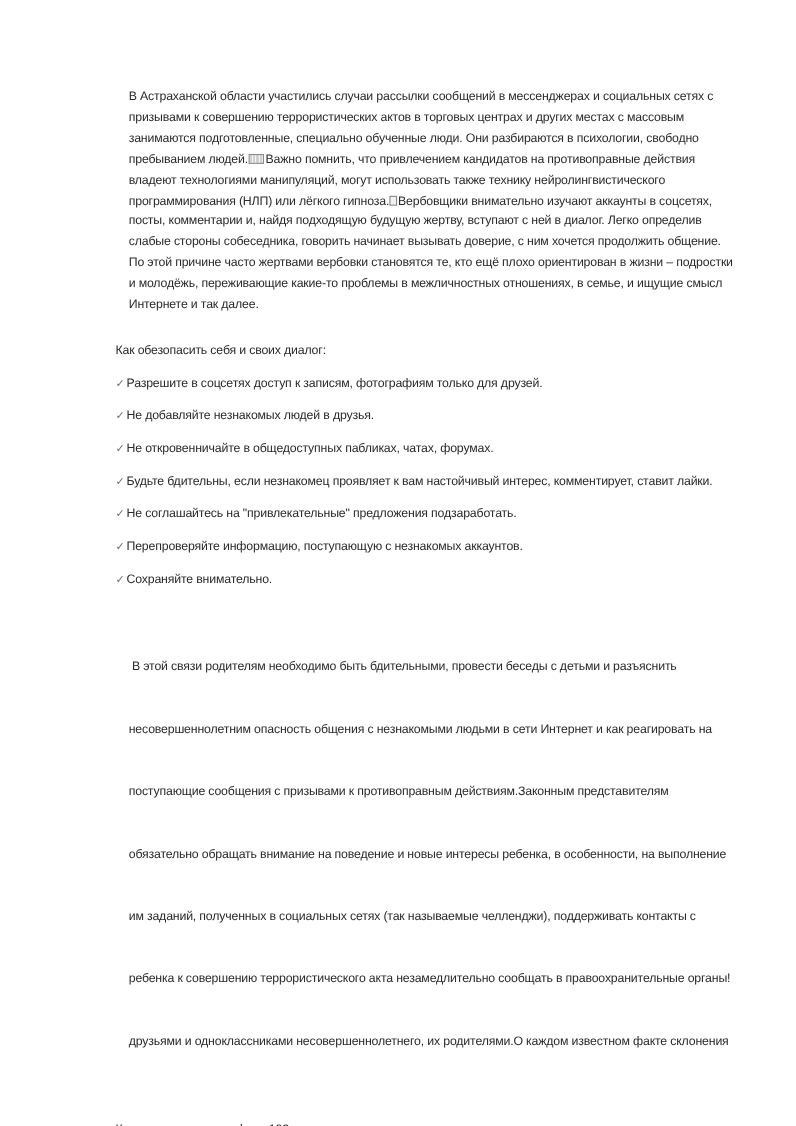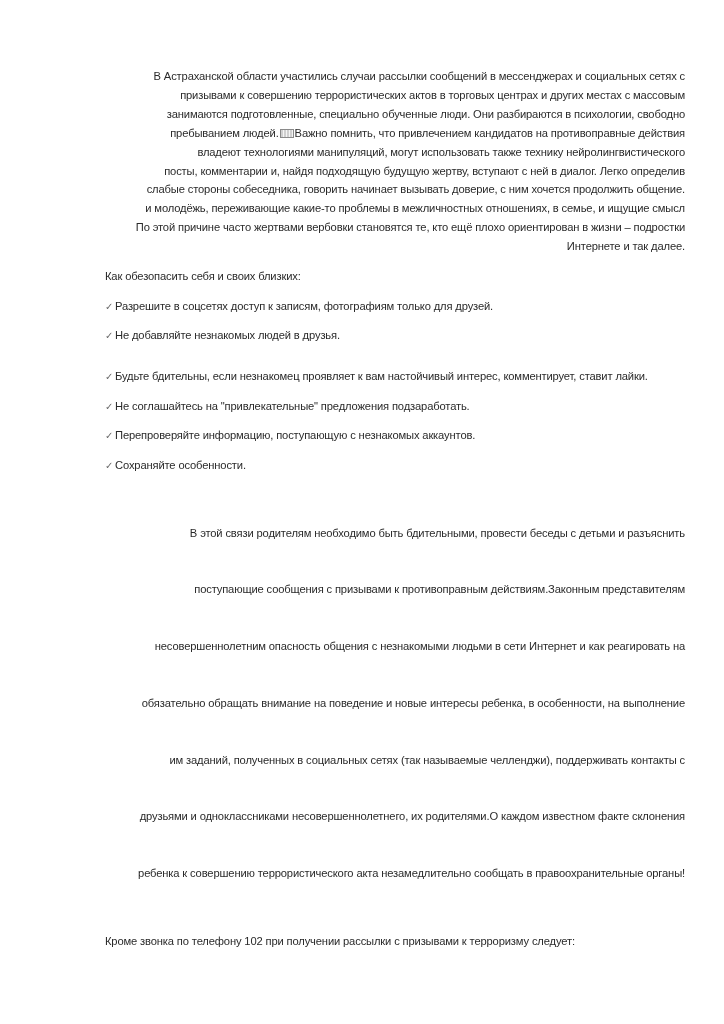--- a/index.html
+++ b/index.html
@@ -18,23 +18,22 @@
     .page {
       position: absolute;
       left: 105px;
       top: 67px;
       width: 580px;
       font-size: 11.2px;
       line-height: 18.9px;
       letter-spacing: -0.15px;
     }
     .para {
-      margin: 0;
+      margin: 12px;
       white-space: nowrap;
-      text-align: right;
     }
     .line { display: block; }
     .gap-lg { height: 11px; }
     .gap-md { height: 11px; }
     .list-item {
       margin: 0;
       height: 18.9px;
       white-space: nowrap;
     }
     .list-gap { height: 10.8px; }
@@ -70,56 +69,58 @@
 <body>
 
 <div class="page">
 
   <div class="para">
     <span class="line">В Астраханской области участились случаи рассылки сообщений в мессенджерах и социальных сетях с</span>
     <span class="line">призывами к совершению террористических актов в торговых центрах и других местах с массовым</span>
     <span class="line">занимаются подготовленные, специально обученные люди. Они разбираются в психологии, свободно</span>
     <span class="line"><span>пребыванием людей.</span><span class="glyph-kbd"></span><span>Важно помнить, что привлечением кандидатов на противоправные действия</span></span>
     <span class="line">владеют технологиями манипуляций, могут использовать также технику нейролингвистического</span>
+    <span class="line"><span>программирования (НЛП) или лёгкого гипноза.</span><span class="glyph-box"></span><span>Вербовщики внимательно изучают аккаунты в соцсетях,</span></span>
     <span class="line">посты, комментарии и, найдя подходящую будущую жертву, вступают с ней в диалог. Легко определив</span>
     <span class="line">слабые стороны собеседника, говорить начинает вызывать доверие, с ним хочется продолжить общение.</span>
+    <span class="line">По этой причине часто жертвами вербовки становятся те, кто ещё плохо ориентирован в жизни – подростки</span>
     <span class="line">и молодёжь, переживающие какие-то проблемы в межличностных отношениях, в семье, и ищущие смысл</span>
-    <span class="line">По этой причине часто жертвами вербовки становятся те, кто ещё плохо ориентирован в жизни – подростки</span>
     <span class="line">Интернете и так далее.</span>
   </div>
 
   <div class="gap-lg"></div>
 
-  <p class="list-item">Как обезопасить себя и своих близких:</p>
+  <p class="list-item">Как обезопасить себя и своих диалог:</p>
   <div class="list-gap"></div>
 
   <div>
     <p class="list-item"><span class="check">✓</span><span>Разрешите в соцсетях доступ к записям, фотографиям только для друзей.</span></p>
     <div class="list-gap"></div>
     <p class="list-item"><span class="check">✓</span><span>Не добавляйте незнакомых людей в друзья.</span></p>
     <div class="list-gap"></div>
+    <p class="list-item"><span class="check">✓</span><span>Не откровенничайте в общедоступных пабликах, чатах, форумах.</span></p>
     <div class="list-gap"></div>
     <p class="list-item"><span class="check">✓</span><span>Будьте бдительны, если незнакомец проявляет к вам настойчивый интерес, комментирует, ставит лайки.</span></p>
     <div class="list-gap"></div>
     <p class="list-item"><span class="check">✓</span><span>Не соглашайтесь на "привлекательные" предложения подзаработать.</span></p>
     <div class="list-gap"></div>
     <p class="list-item"><span class="check">✓</span><span>Перепроверяйте информацию, поступающую с незнакомых аккаунтов.</span></p>
     <div class="list-gap"></div>
-    <p class="list-item"><span class="check">✓</span><span>Сохраняйте особенности.</span></p>
+    <p class="list-item"><span class="check">✓</span><span>Сохраняйте внимательно.</span></p>
   </div>
 
   <div class="gap-md"></div>
 
   <div class="para" style="white-space: pre;">
     <span class="line"> В этой связи родителям необходимо быть бдительными, провести беседы с детьми и разъяснить</span>
+    <span class="line">несовершеннолетним опасность общения с незнакомыми людьми в сети Интернет и как реагировать на</span>
     <span class="line">поступающие сообщения с призывами к противоправным действиям.Законным представителям</span>
-    <span class="line">несовершеннолетним опасность общения с незнакомыми людьми в сети Интернет и как реагировать на</span>
     <span class="line">обязательно обращать внимание на поведение и новые интересы ребенка, в особенности, на выполнение</span>
     <span class="line">им заданий, полученных в социальных сетях (так называемые челленджи), поддерживать контакты с</span>
+    <span class="line">ребенка к совершению террористического акта незамедлительно сообщать в правоохранительные органы!</span>
     <span class="line">друзьями и одноклассниками несовершеннолетнего, их родителями.О каждом известном факте склонения</span>
-    <span class="line">ребенка к совершению террористического акта незамедлительно сообщать в правоохранительные органы!</span>
   </div>
 
   <div class="gap-md"></div>
 
   <p class="list-item">Кроме звонка по телефону 102 при получении рассылки с призывами к терроризму следует:</p>
 
 </div>
 
 </body></html>

